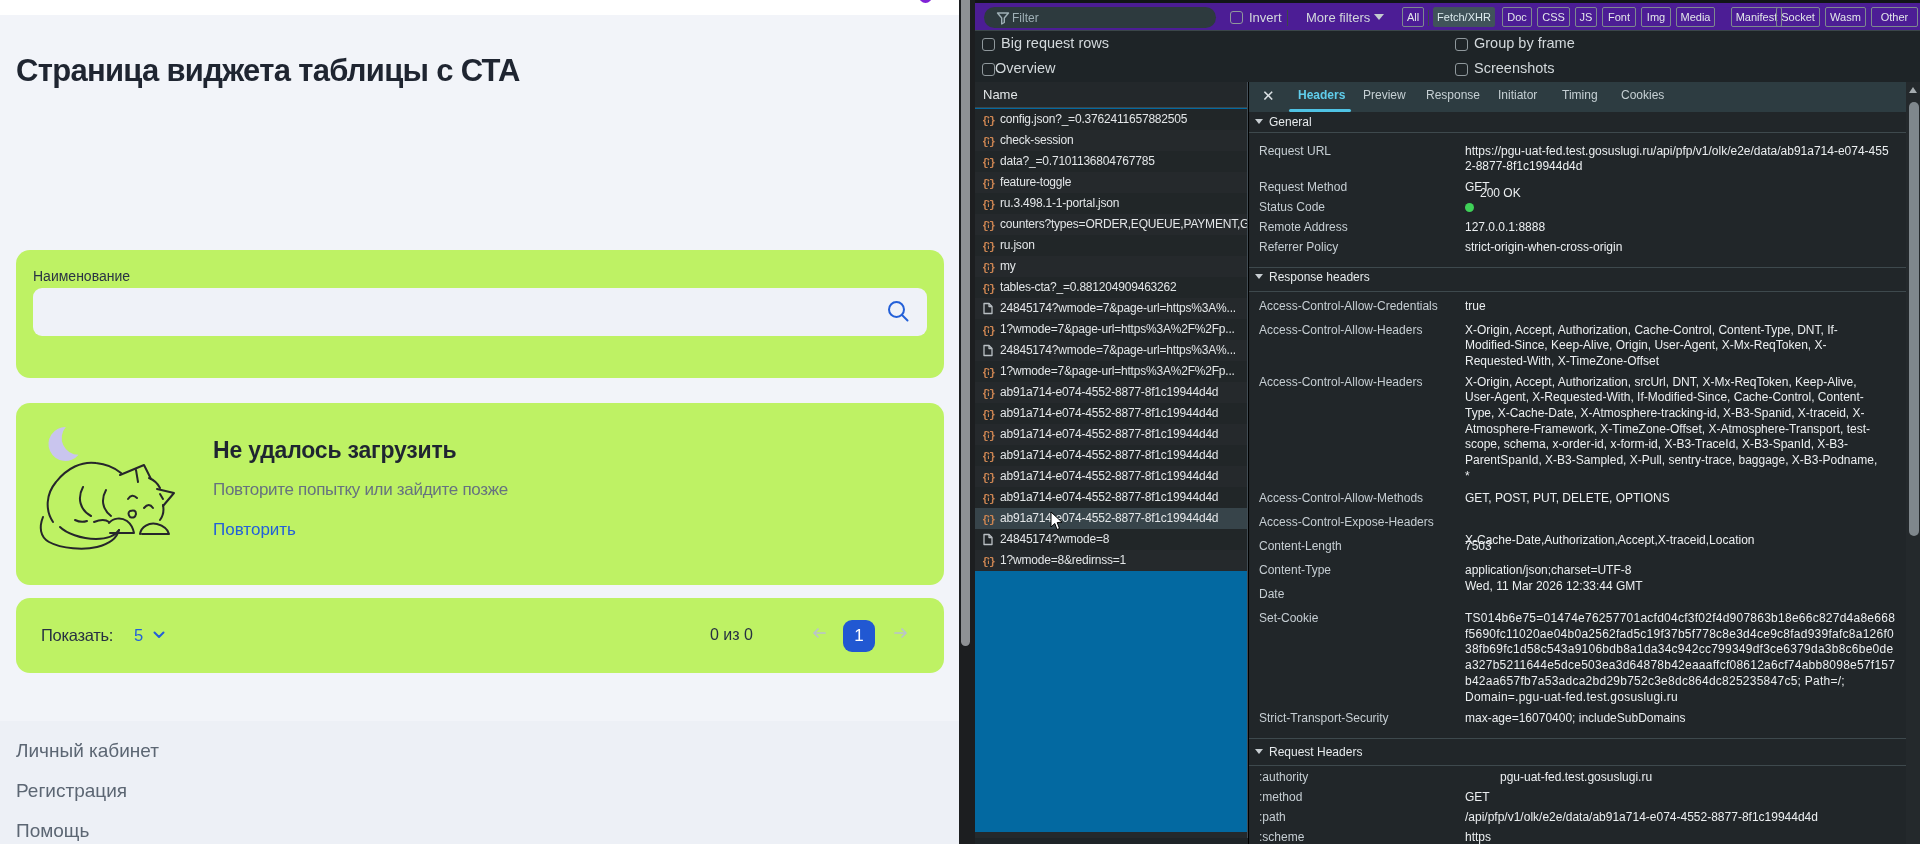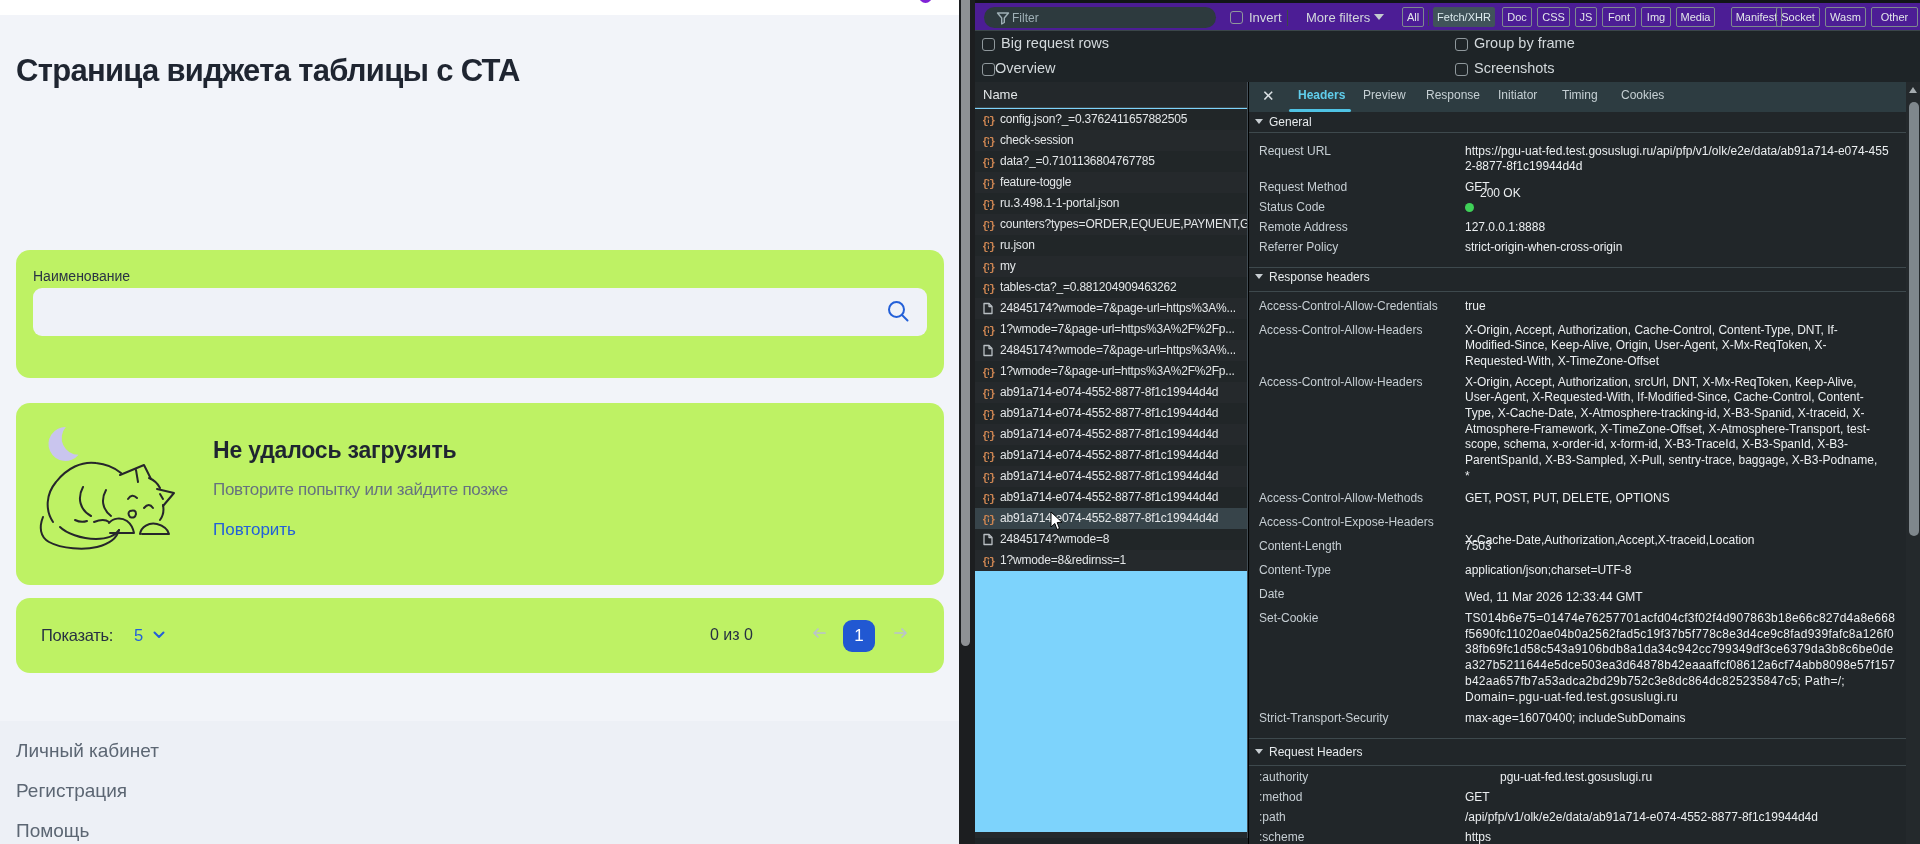--- a/index.html
+++ b/index.html
@@ -49,21 +49,21 @@
 #filterpill .ftxt { position:absolute; left:28px; top:3.5px; font-size:12px; color:#9fb0b6; }
 #filterpill svg { position:absolute; left:12px; top:4px; }
 .cbx { position:absolute; width:13px; height:13px; border:1.5px solid #8f989c; border-radius:3px; background:transparent; }
 .dt-label { position:absolute; font-size:13px; color:#d3d9dc; }
 .dt-label2 { position:absolute; font-size:14.5px; color:#d3d9dc; }
 .vsep { position:absolute; top:7px; width:1px; height:16px; background:#3c4649; }
 .pill { position:absolute; top:4px; height:20px; border:1px solid #7d898f; border-radius:2px; color:#e2e7e9; font-size:11px; line-height:18px; text-align:center; }
 .pill.sel { background:#40535a; border-color:#40535a; color:#dcebee; }
 .moretri { position:absolute; width:0; height:0; border-left:5px solid transparent; border-right:5px solid transparent; border-top:6px solid #c3cbcf; }
 
-#namecol { position:absolute; left:0; top:82px; width:273px; height:756px; background:#7dd3fc; border-right:1px solid #414c54; }
+#namecol { position:absolute; left:0; top:82px; width:273px; height:756px; background:#0369a1; border-right:1px solid #414c54; }
 #namehdr { position:absolute; left:0; top:0; width:273px; height:26px; background:#23282b; border-bottom:1px solid #3b4649; border-right:1px solid #45505a; }
 #namehdr span { position:absolute; left:8px; top:4.5px; color:#e3e7e9; font-size:13px; }
 .row { position:absolute; left:0; width:272px; height:21px; overflow:hidden; white-space:nowrap; }
 .row.odd { background:#212628; }
 .row.even { background:#25292c; }
 .row.sel { background:#37444a; }
 .row .nm { position:absolute; left:25px; top:3px; color:#e3e6e8; font-size:12px; letter-spacing:-0.2px; }
 .row svg { position:absolute; left:7px; top:4px; }
 
 #rightpane { position:absolute; left:273px; top:82px; width:672px; height:762px; background:#212629; border-left:1px solid #000; }
@@ -443,21 +443,21 @@
       <div class="hval" style="top:292.5px;">X-Origin, Accept, Authorization, srcUrl, DNT, X-Mx-ReqToken, Keep-Alive,<br>User-Agent, X-Requested-With, If-Modified-Since, Cache-Control, Content-<br>Type, X-Cache-Date, X-Atmosphere-tracking-id, X-B3-Spanid, X-traceid, X-<br>Atmosphere-Framework, X-TimeZone-Offset, X-Atmosphere-Transport, test-<br>scope, schema, x-order-id, x-form-id, X-B3-TraceId, X-B3-SpanId, X-B3-<br>ParentSpanId, X-B3-Sampled, X-Pull, sentry-trace, baggage, X-B3-Podname,<br>*</div>
       <div class="hkey" style="top:409.0px;">Access-Control-Allow-Methods</div>
       <div class="hval" style="top:409.0px;">GET, POST, PUT, DELETE, OPTIONS</div>
       <div class="hkey" style="top:433.20000000000005px;">Access-Control-Expose-Headers</div>
       <div class="hval" style="top:451px;">X-Cache-Date,Authorization,Accept,X-traceid,Location</div>
       <div class="hkey" style="top:456.9px;">Content-Length</div>
       <div class="hval" style="top:456.9px;">7503</div>
       <div class="hkey" style="top:481.1px;">Content-Type</div>
       <div class="hval" style="top:481.1px;">application/json;charset=UTF-8</div>
       <div class="hkey" style="top:504.79999999999995px;">Date</div>
-      <div class="hval" style="top:508px;">Wed, 11 Mar 2026 12:33:44 GMT</div>
+      <div class="hval" style="top:497px;">Wed, 11 Mar 2026 12:33:44 GMT</div>
       <div class="hkey" style="top:529.0px;">Set-Cookie</div>
       <div class="hval" style="top:529.0px;letter-spacing:0.25px;">TS014b6e75=01474e76257701acfd04cf3f02f4d907863b18e66c827d4a8e668<br>f5690fc11020ae04b0a2562fad5c19f37b5f778c8e3d4ce9c8fad939fafc8a126f0<br>38fb69fc1d58c543a9106bdb8a1da34c942cc799349df3ce6379da3b8c6be0de<br>a327b5211644e5dce503ea3d64878b42eaaaffcf08612a6cf74abb8098e57f157<br>b42aa657fb7a53adca2bd29b752c3e8dc864dc825235847c5; Path=/;<br>Domain=.pgu-uat-fed.test.gosuslugi.ru</div>
       <div class="hkey" style="top:629.0px;">Strict-Transport-Security</div>
       <div class="hval" style="top:629.0px;">max-age=16070400; includeSubDomains</div>
       <div class="section" style="top:659.5px;">
             <div class="tri"></div>
             <div class="st">Request Headers</div>
           </div>
       <div class="hr" style="top:655.5px;"></div>
       <div class="hr" style="top:682.5px;"></div>

